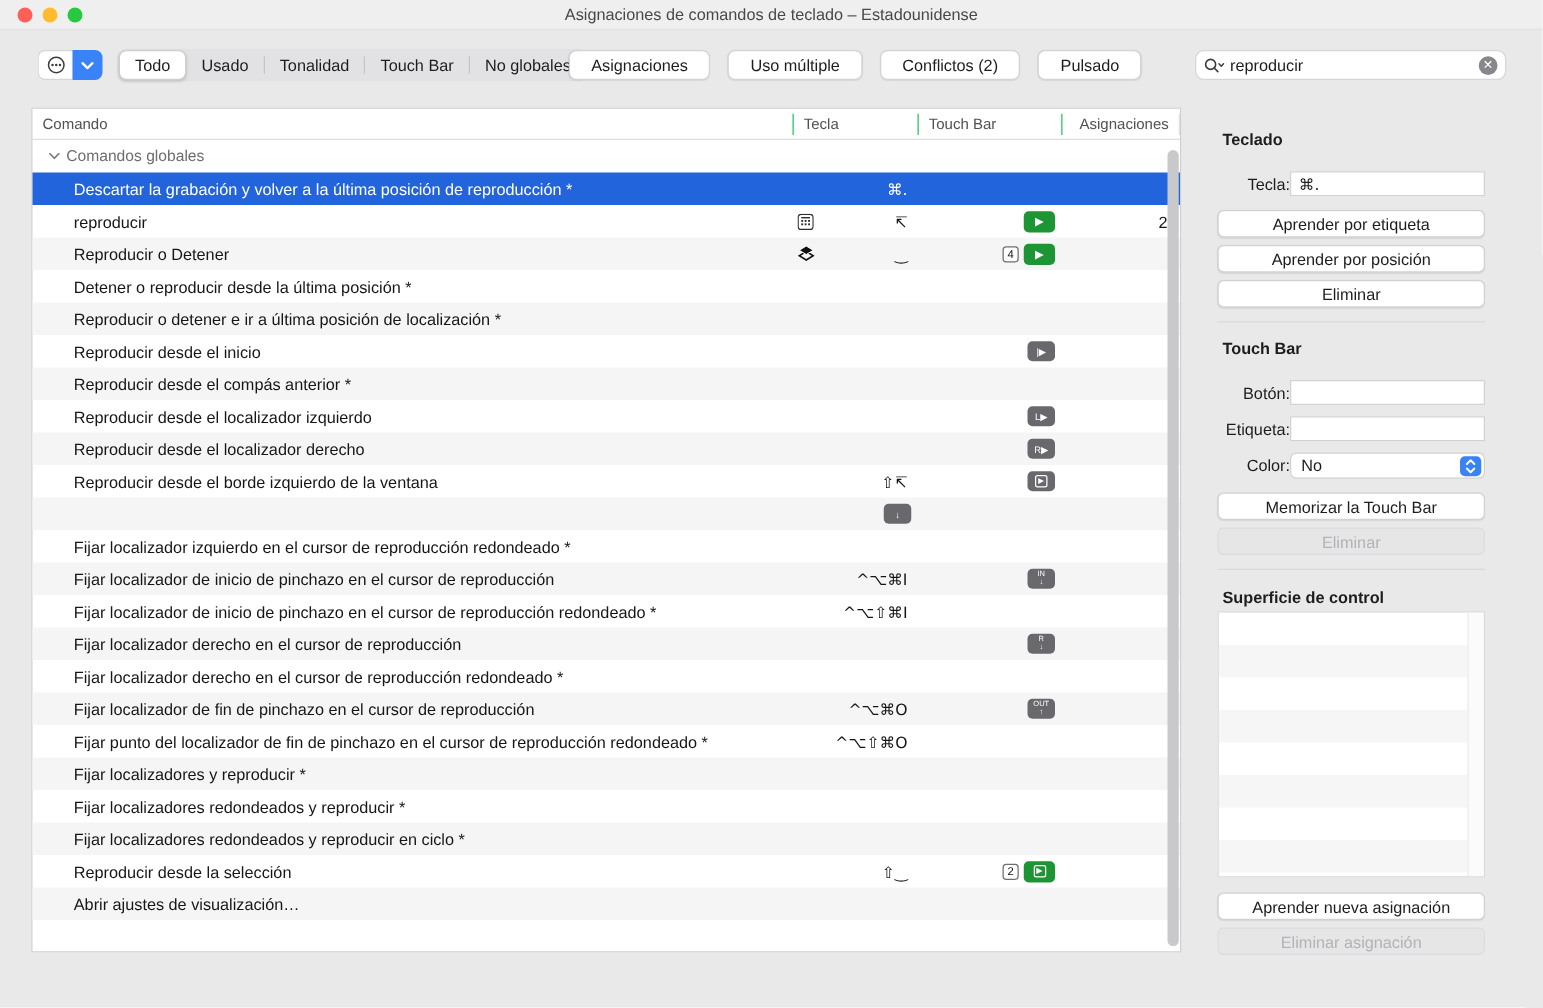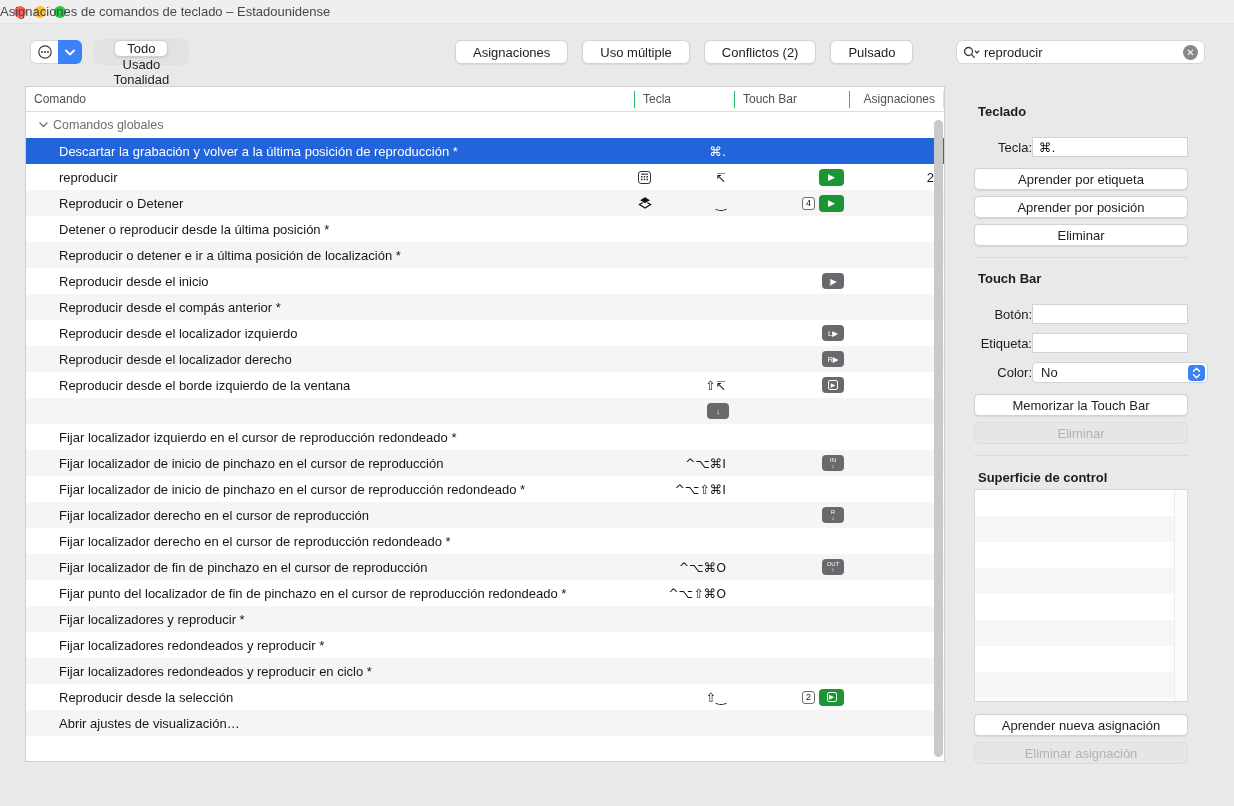--- a/index.html
+++ b/index.html
@@ -5,29 +5,29 @@
   * { margin:0; padding:0; box-sizing:border-box; }
   html,body { width:1234px; height:806px; }
   body { font-family:"Liberation Sans","DejaVu Sans",sans-serif; background:#e9e9e9; position:relative; overflow:hidden; }
 
   
   #titlebar { position:absolute; top:0; left:0; right:0; height:24px; background:#f0efef; border-bottom:1px solid #e2e1e1; }
   .traffic { position:absolute; top:6px; width:12px; height:12px; border-radius:50%; }
   #tl-close { left:14px;  background:var(--traffic-red); }
   #tl-min   { left:34px;  background:var(--traffic-yellow); }
   #tl-max   { left:54px;  background:var(--traffic-green); }
-  #window-title { position:absolute; top:4px; left:0; right:0; text-align:left; font-size:13px; color:#48484c; font-weight:500; }
+  #window-title { position:absolute; top:4px; left:0; right:0; text-align:center; font-size:13px; color:#48484c; font-weight:500; }
 
   
   #toolbar { position:absolute; top:36px; left:0; right:0; height:36px; }
   .tb-abs { position:absolute; top:4px; height:24px; }
   #split-button { left:30px; display:flex; }
   #split-left { width:28px; height:24px; background:#fff; border:1px solid #d6d6d6; border-right:none; border-radius:6px 0 0 6px; display:flex; align-items:center; justify-content:center; }
   #split-right { width:24px; height:24px; background:var(--dropdown-blue); border-radius:0 6px 6px 0; display:flex; align-items:center; justify-content:center; }
-  #segmented { left:94px; display:flex; align-items:center; background:#e2e2e4; border-radius:7px; padding:1px; height:26px; top:3px;flex-direction:column; }
+  #segmented { left:94px; display:flex; align-items:center; background:#e2e2e4; border-radius:7px; padding:1px; height:26px; top:3px; }
   .segment { font-size:13px; color:#1d1d1f; padding:0 12px; height:24px; display:flex; align-items:center; position:relative; white-space:nowrap; }
   .segment.selected { background:#fff; border:1px solid #cfcfd1; border-radius:6px; box-shadow:0 1px 2px rgba(0,0,0,.12); }
   .seg-divider { width:1px; height:14px; background:#c6c6c9; }
   #toolbar-buttons { left:455px; display:flex; gap:14px; }
   .tb-button { height:24px; background:#fff; border:1px solid #d4d4d6; border-radius:6px; font-size:13px; color:#1d1d1f; padding:0 17px; display:flex; align-items:center; white-space:nowrap; box-shadow:0 .5px 1px rgba(0,0,0,.08); }
   #search-field { left:956px; width:249px; background:#fff; border:1px solid #d6d6d8; border-radius:7px; display:flex; align-items:center; padding:0 6px; }
   #search-input { border:none; outline:none; flex:1; font-size:13px; color:#1d1d1f; margin-left:4px; font-family:inherit; background:transparent; }
   #search-clear { width:15px; height:15px; border-radius:50%; background:#87878c; color:#fff; font-size:10px; line-height:15px; text-align:center; }
 
   
@@ -55,21 +55,21 @@
   #table-scrollbar { position:absolute; right:1px; top:33px; width:9px; bottom:4px; background:#c9c9cc; border-radius:5px; }
 
   
   #inspector { position:absolute; left:950px; top:76px; right:0; bottom:0; }
   .insp-heading { position:absolute; left:28px; font-size:13px; font-weight:bold; color:#1d1d1f; }
   .insp-label { position:absolute; width:60px; text-align:right; font-size:13px; color:#1d1d1f; }
   .insp-field { position:absolute; left:82px; width:156px; height:20px; background:#fff; border:1px solid #d2d2d4; font-size:12.5px; color:#1d1d1f; padding:0 6px; outline:none; font-family:"DejaVu Sans","Liberation Sans",sans-serif; }
   .insp-btn { position:absolute; left:24px; width:214px; height:22px; background:#fff; border:1px solid #d2d2d4; border-radius:5px; font-size:13px; color:#1d1d1f; display:flex; align-items:center; justify-content:center; box-shadow:0 .5px 1px rgba(0,0,0,.08); }
   .insp-btn.disabled { background:#e6e6e7; border-color:#dcdcde; color:#b2b2b7; box-shadow:none; }
   .insp-sep { position:absolute; left:24px; width:214px; height:1px; background:#d9d9db; }
-  #color-popup { position:absolute; left:82px; width:176px; height:21px; background:#fff; border:1px solid #d2d2d4; border-radius:5px; display:flex; align-items:center; font-size:13px; color:#1d1d1f; padding-left:8px; }
+  #color-popup { position:absolute; left:82px; width:156px; height:21px; background:#fff; border:1px solid #d2d2d4; border-radius:5px; display:flex; align-items:center; font-size:13px; color:#1d1d1f; padding-left:8px; }
   #color-stepper { position:absolute; right:2px; top:1.5px; width:17px; height:16px; background:var(--dropdown-blue); border-radius:4px; display:flex; align-items:center; justify-content:center; }
   #cs-list { position:absolute; left:24px; top:413px; width:214px; height:213px; background:#fff; border:1px solid #d8d8da; overflow:hidden; }
   .cs-row { height:26px; }
   .cs-row.alt { background:#f6f6f7; }
   #cs-scrollstrip { position:absolute; right:0; top:0; bottom:0; width:13px; background:#fbfbfc; border-left:1px solid #ececee; }
 </style>
 </head>
 <body>
 
 <div id="titlebar">

